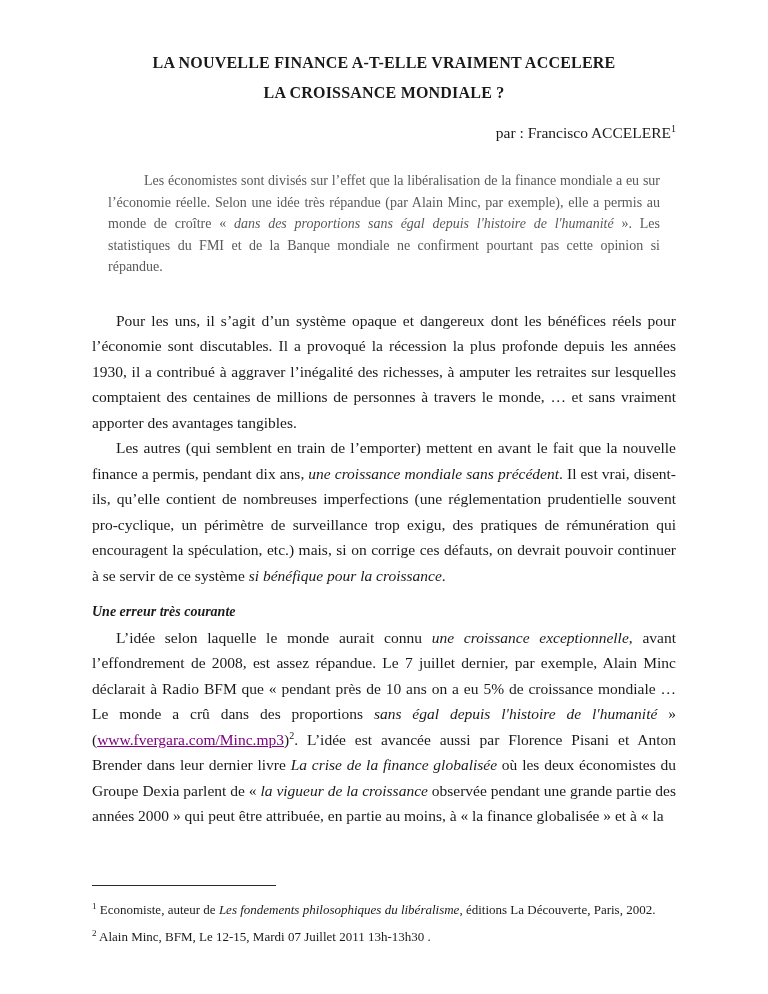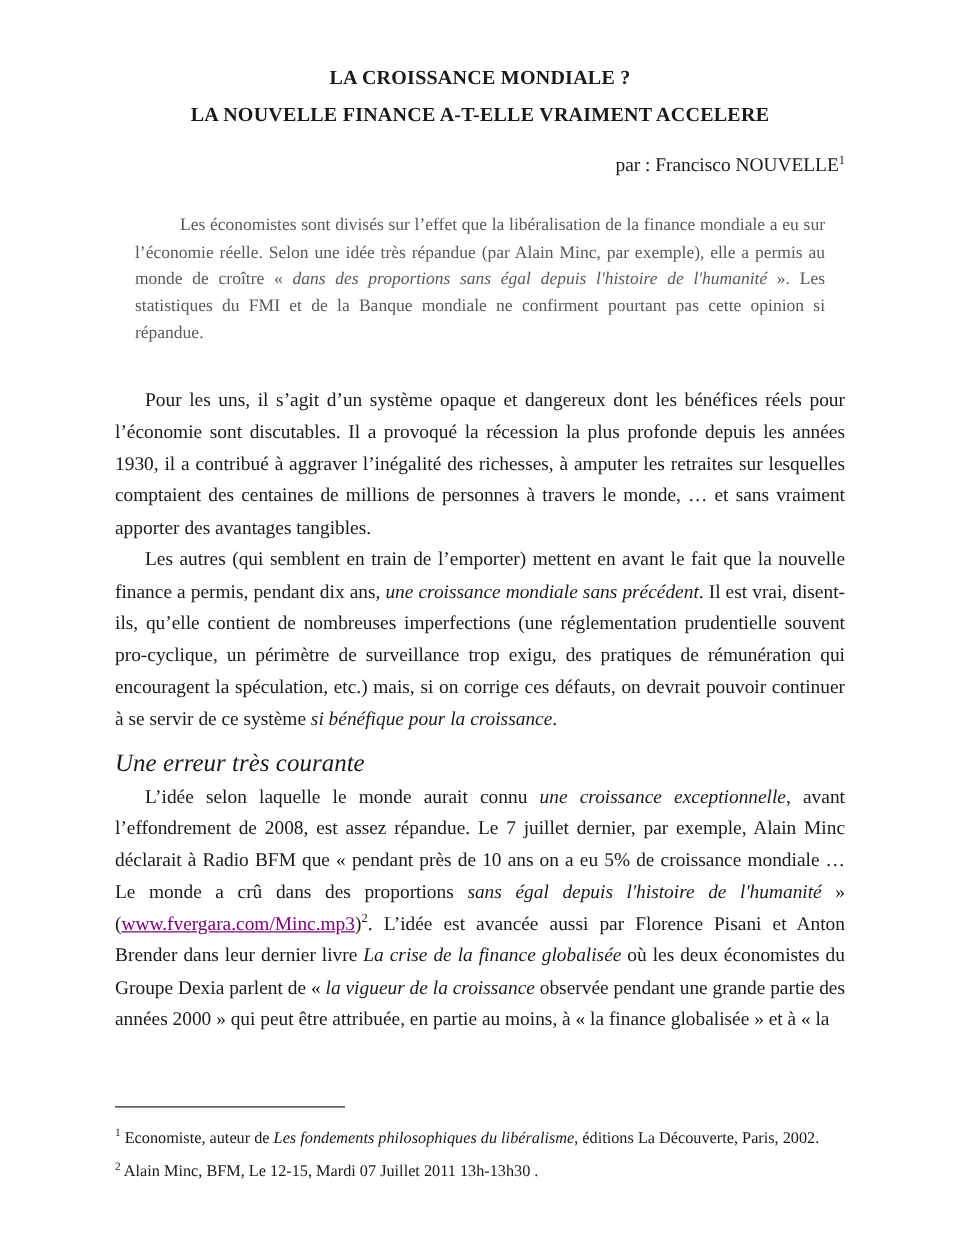--- a/index.html
+++ b/index.html
@@ -50,22 +50,22 @@
   }
   .body-text { margin-top: 30px; }
   .para {
     font-size: 15.5px;
     line-height: 25.5px;
     text-align: justify;
     text-indent: 24px;
     margin: 0;
   }
   .section-heading {
-    font-size: 20px;
-    font-weight: normal;
+    font-size: 14px;
+    font-weight: bold;
     font-style: italic;
     line-height: 25.5px;
     margin: 11px 0 0 0;
     text-indent: 0;
   }
   .it { font-style: italic; }
   .link {
     color: var(--link-color, #800080);
     text-decoration: underline;
     cursor: pointer;
@@ -83,25 +83,25 @@
     margin: 0;
   }
   .fn sup { font-size: 9px; }
 </style>
 </head>
 <body>
 
 <div class="page">
 
   <h1 class="title">
+    <span class="title-line">LA NOUVELLE FINANCE A-T-ELLE VRAIMENT ACCELERE</span>
     <span class="title-line">LA CROISSANCE MONDIALE ?</span>
-    <span class="title-line">LA NOUVELLE FINANCE A-T-ELLE VRAIMENT ACCELERE</span>
   </h1>
 
-  <p class="byline"><span>par : Francisco NOUVELLE</span><sup>1</sup></p>
+  <p class="byline"><span>par : Francisco ACCELERE</span><sup>1</sup></p>
 
   <div class="abstract"><span>Les économistes sont divisés sur l’effet que la libéralisation de la finance mondiale a eu sur l’économie réelle. Selon une idée très répandue (par Alain Minc, par exemple), elle a permis au monde de croître «&nbsp;</span><span class="it">dans des proportions sans égal depuis l'histoire de l'humanité</span><span>&nbsp;». Les statistiques du FMI et de la Banque mondiale ne confirment pourtant pas cette opinion si répandue.</span></div>
 
   <div class="body-text">
       <p class="para"><span>Pour les uns, il s’agit d’un système opaque et dangereux dont les bénéfices réels pour l’économie sont discutables. Il a provoqué la récession la plus profonde depuis les années 1930, il a contribué à aggraver l’inégalité des richesses, à amputer les retraites sur lesquelles comptaient des centaines de millions de personnes à travers le monde, … et sans vraiment apporter des avantages tangibles.</span></p>
       <p class="para"><span>Les autres (qui semblent en train de l’emporter) mettent en avant le fait que la nouvelle finance a permis, pendant dix ans, </span><span class="it">une croissance mondiale sans précédent</span><span>. Il est vrai, disent-ils, qu’elle contient de nombreuses imperfections (une réglementation prudentielle souvent pro-cyclique, un périmètre de surveillance trop exigu, des pratiques de rémunération qui encouragent la spéculation, etc.) mais, si on corrige ces défauts, on devrait pouvoir continuer à se servir de ce système </span><span class="it">si bénéfique pour la croissance</span><span>.</span></p>
       <p class="section-heading"><span>Une erreur très courante</span></p>
       <p class="para"><span>L’idée selon laquelle le monde aurait connu </span><span class="it">une croissance exceptionnelle</span><span>, avant l’effondrement de 2008, est assez répandue. Le 7 juillet dernier, par exemple, Alain Minc déclarait à Radio BFM que «&nbsp;pendant près de 10 ans on a eu 5% de croissance mondiale … Le monde a crû dans des proportions </span><span class="it">sans égal depuis l'histoire de l'humanité</span><span>&nbsp;» (</span><a class="link">www.fvergara.com/Minc.mp3</a><span>)</span><sup>2</sup><span>. L’idée est avancée aussi par Florence Pisani et Anton Brender dans leur dernier livre </span><span class="it">La crise de la finance globalisée</span><span> où les deux économistes du Groupe Dexia parlent de «&nbsp;</span><span class="it">la vigueur de la croissance</span><span> observée pendant une grande partie des années 2000&nbsp;» qui peut être attribuée, en partie au moins, à «&nbsp;la finance globalisée&nbsp;» et à «&nbsp;la</span></p>
     </div>
 

